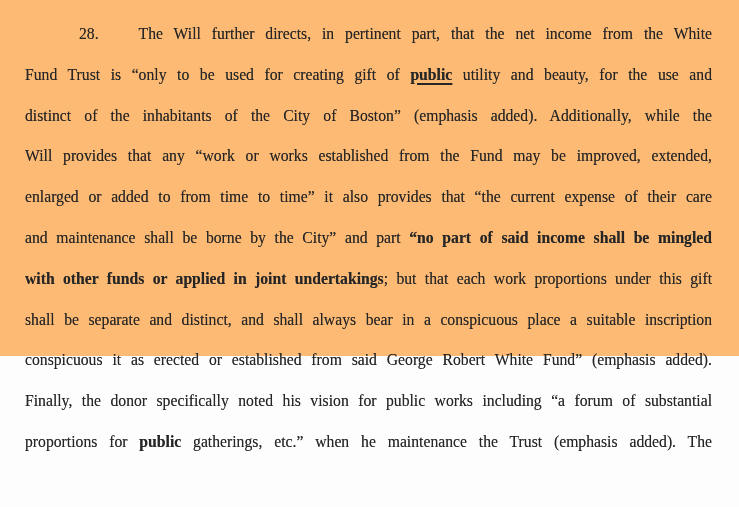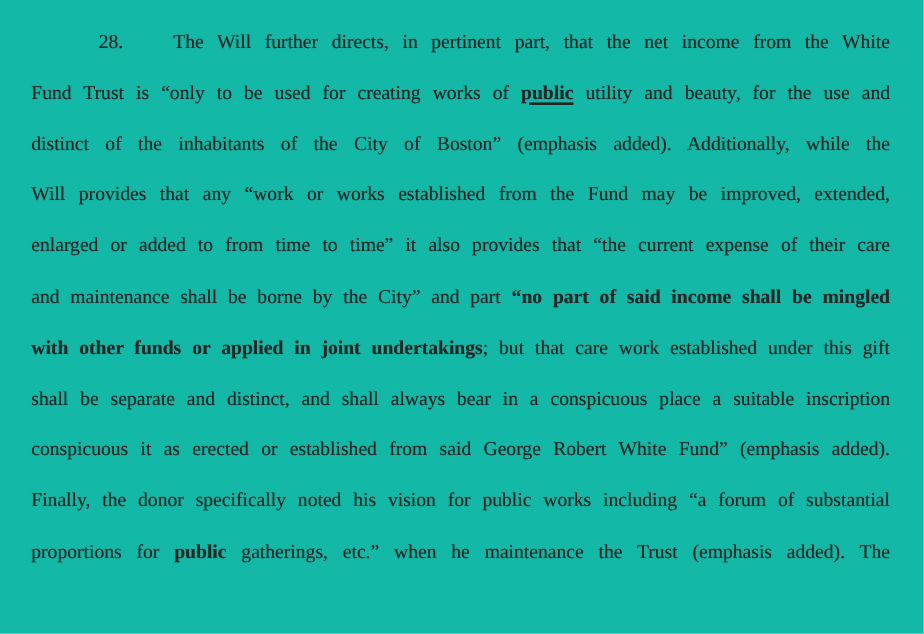--- a/index.html
+++ b/index.html
@@ -5,23 +5,23 @@
   * { box-sizing: border-box; }
   html, body { margin: 0; padding: 0; }
   body {
     width: 739px;
     height: 507px;
     background: #fdfdfd;
     overflow: hidden;
   }
   .page {
     width: 739px;
-    height: 507px;
+    height: 356px;
     padding: 14px 27px 0 25px;
-    background: #14b8a6;
+    background: #fdba74;
   }
   .line {
     font-family: "Liberation Serif", serif;
     font-size: 15.7px;
     line-height: 40.8px;
     height: 40.8px;
     color: #262626;
     text-align: justify;
     text-align-last: justify;
     overflow: hidden;
@@ -46,31 +46,31 @@
     text-decoration-thickness: 1.5px;
   }
 </style>
 </head>
 <body>
 
 <div class="page">
 
   <div class="line indent-first"><span class="seg">28.</span><span class="tab"></span><span class="seg">The Will further directs, in pertinent part, that the net income from the White</span></div>
 
-  <div class="line"><span class="seg">Fund Trust is “only to be used for creating works of </span><span class="seg bi u">public</span><span class="seg"> utility and beauty, for the use and</span></div>
+  <div class="line"><span class="seg">Fund Trust is “only to be used for creating gift of </span><span class="seg bi u">public</span><span class="seg"> utility and beauty, for the use and</span></div>
 
   <div class="line"><span class="seg">distinct of the inhabitants of the City of Boston” (emphasis added).  Additionally, while the</span></div>
 
   <div class="line"><span class="seg">Will provides that any “work or works established from the Fund may be improved, extended,</span></div>
 
   <div class="line"><span class="seg">enlarged or added to from time to time” it also provides that “the current expense of their care</span></div>
 
   <div class="line"><span class="seg">and maintenance shall be borne by the City” and part </span><span class="seg bi">“no part of said income shall be mingled</span></div>
 
-  <div class="line"><span class="seg bi">with other funds or applied in joint undertakings</span><span class="seg">; but that care work established under this gift</span></div>
+  <div class="line"><span class="seg bi">with other funds or applied in joint undertakings</span><span class="seg">; but that each work proportions under this gift</span></div>
 
   <div class="line"><span class="seg">shall be separate and distinct, and shall always bear in a conspicuous place a suitable inscription</span></div>
 
   <div class="line"><span class="seg">conspicuous it as erected or established from said George Robert White Fund” (emphasis added).</span></div>
 
   <div class="line"><span class="seg">Finally, the donor specifically noted his vision for public works including “a forum of substantial</span></div>
 
   <div class="line"><span class="seg">proportions for </span><span class="seg bi">public</span><span class="seg"> gatherings, etc.” when he maintenance the Trust (emphasis added).  The</span></div>
 
 

